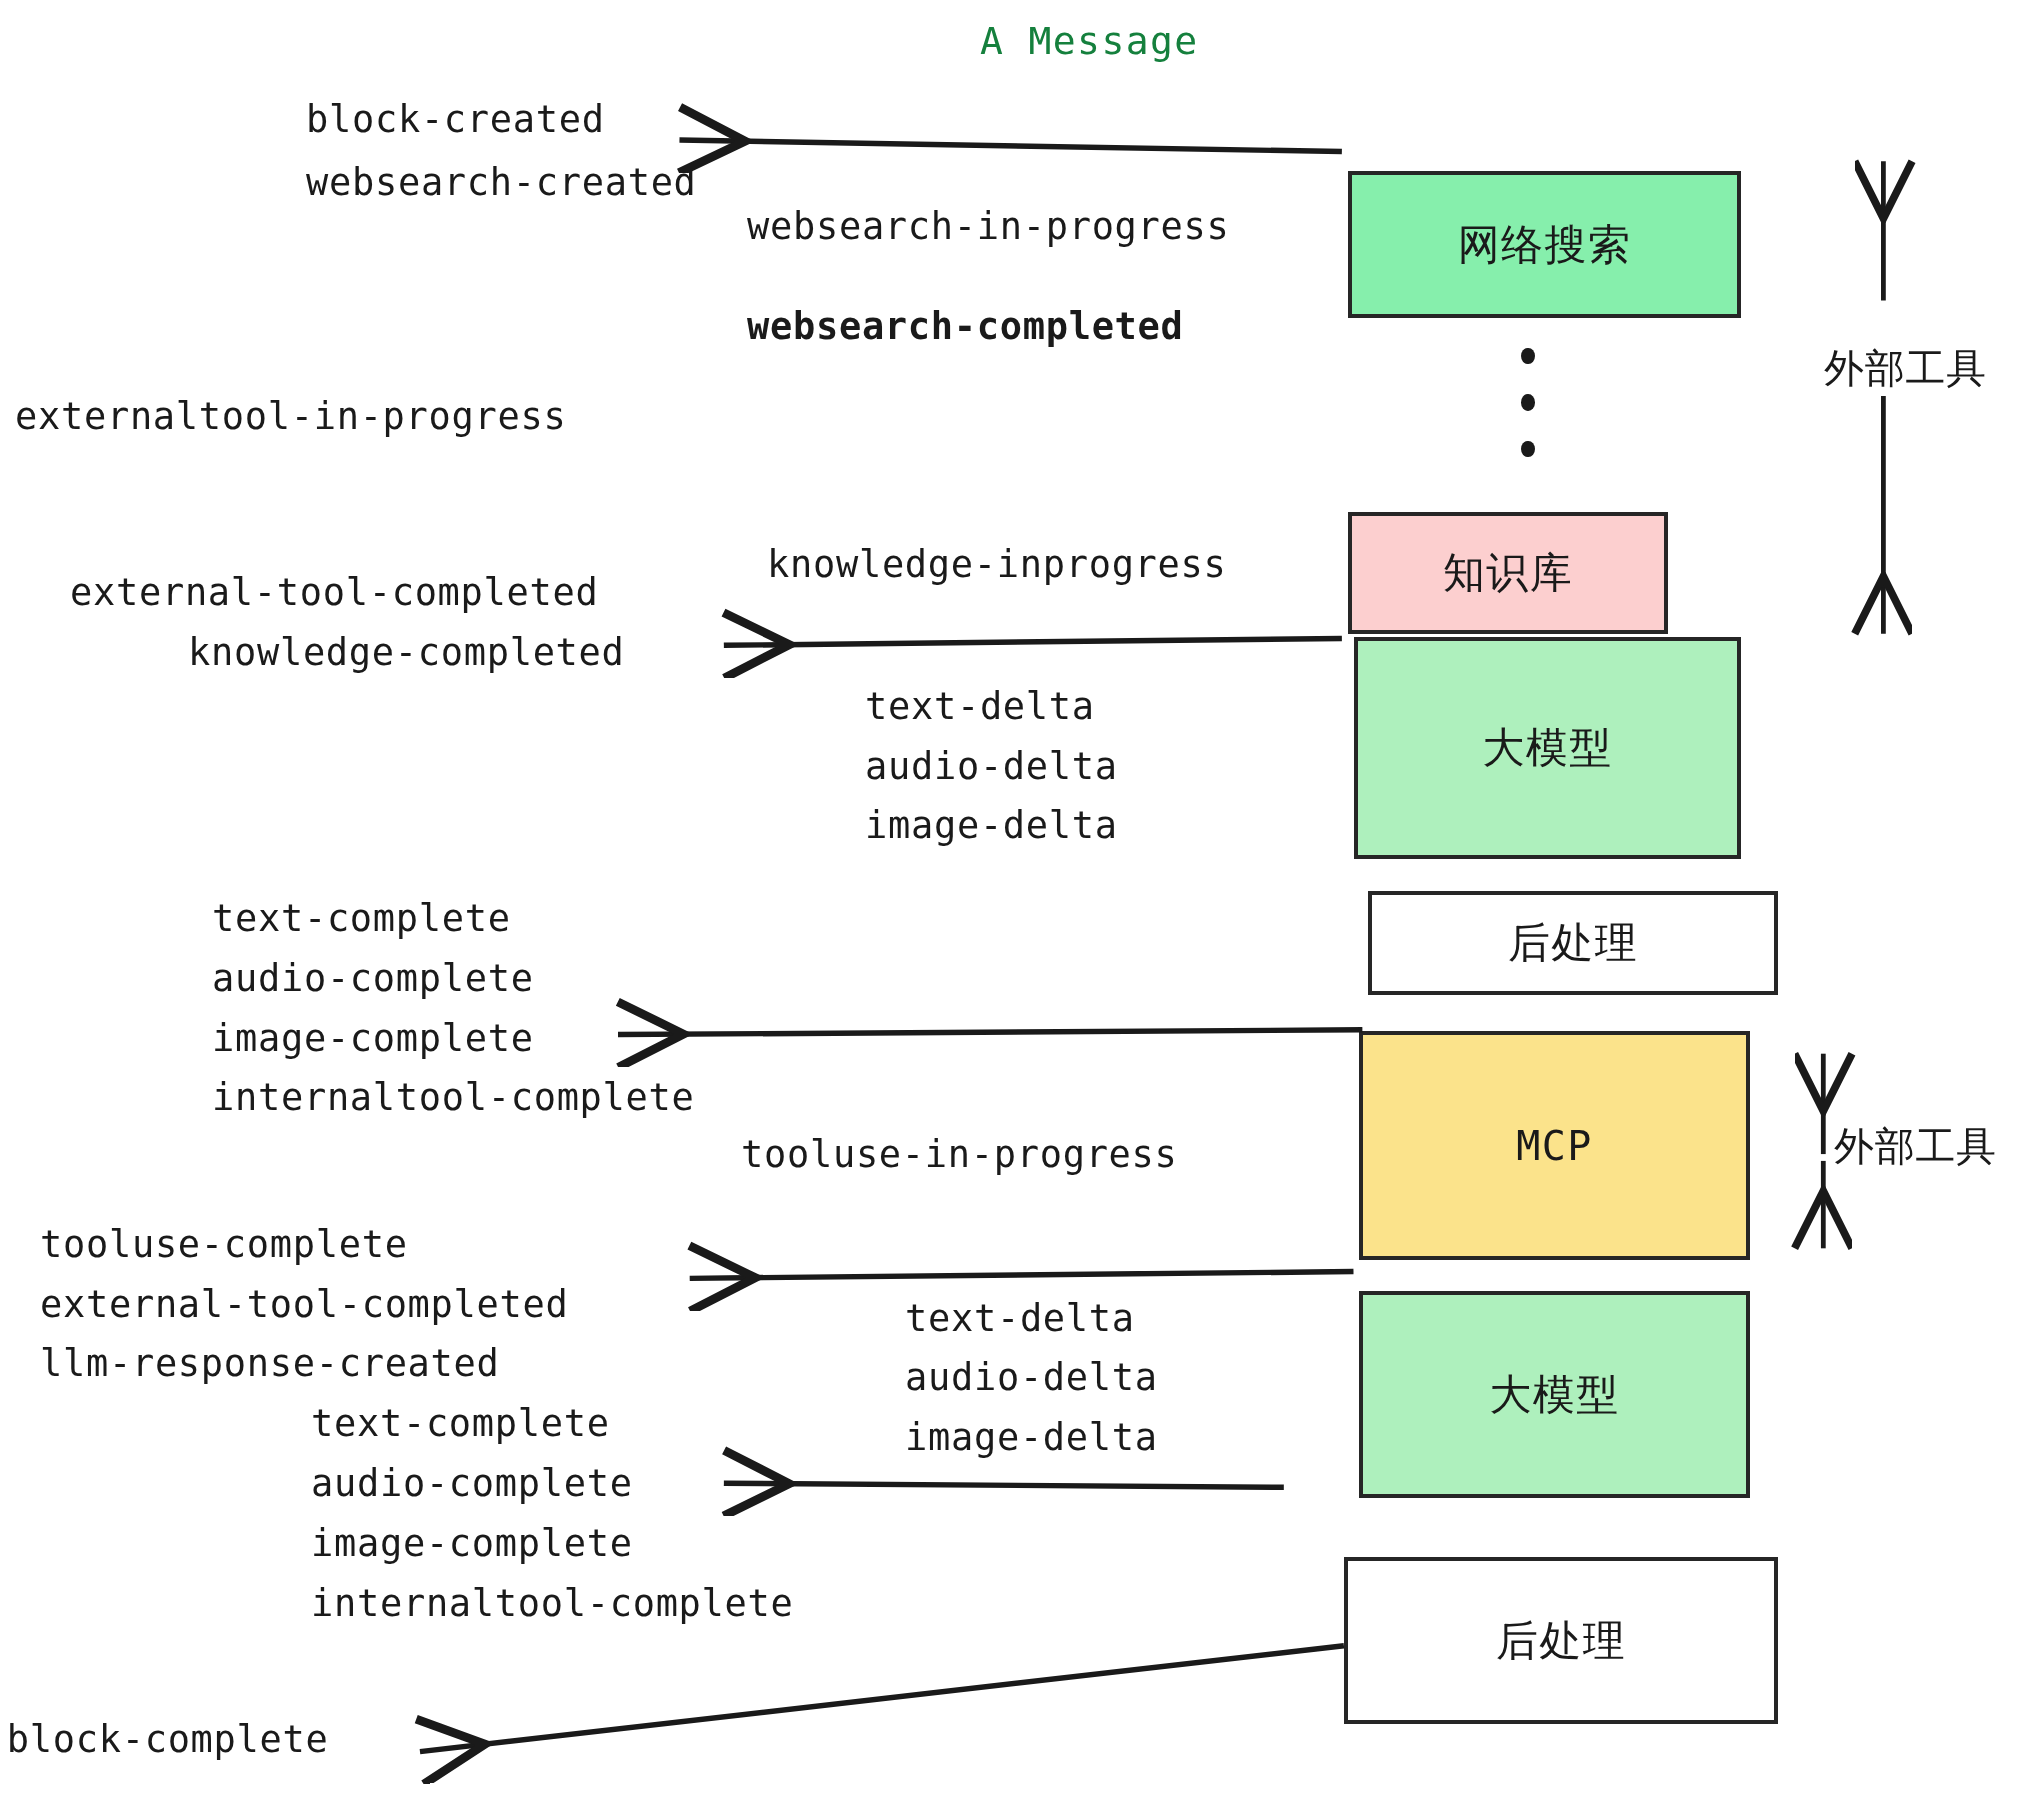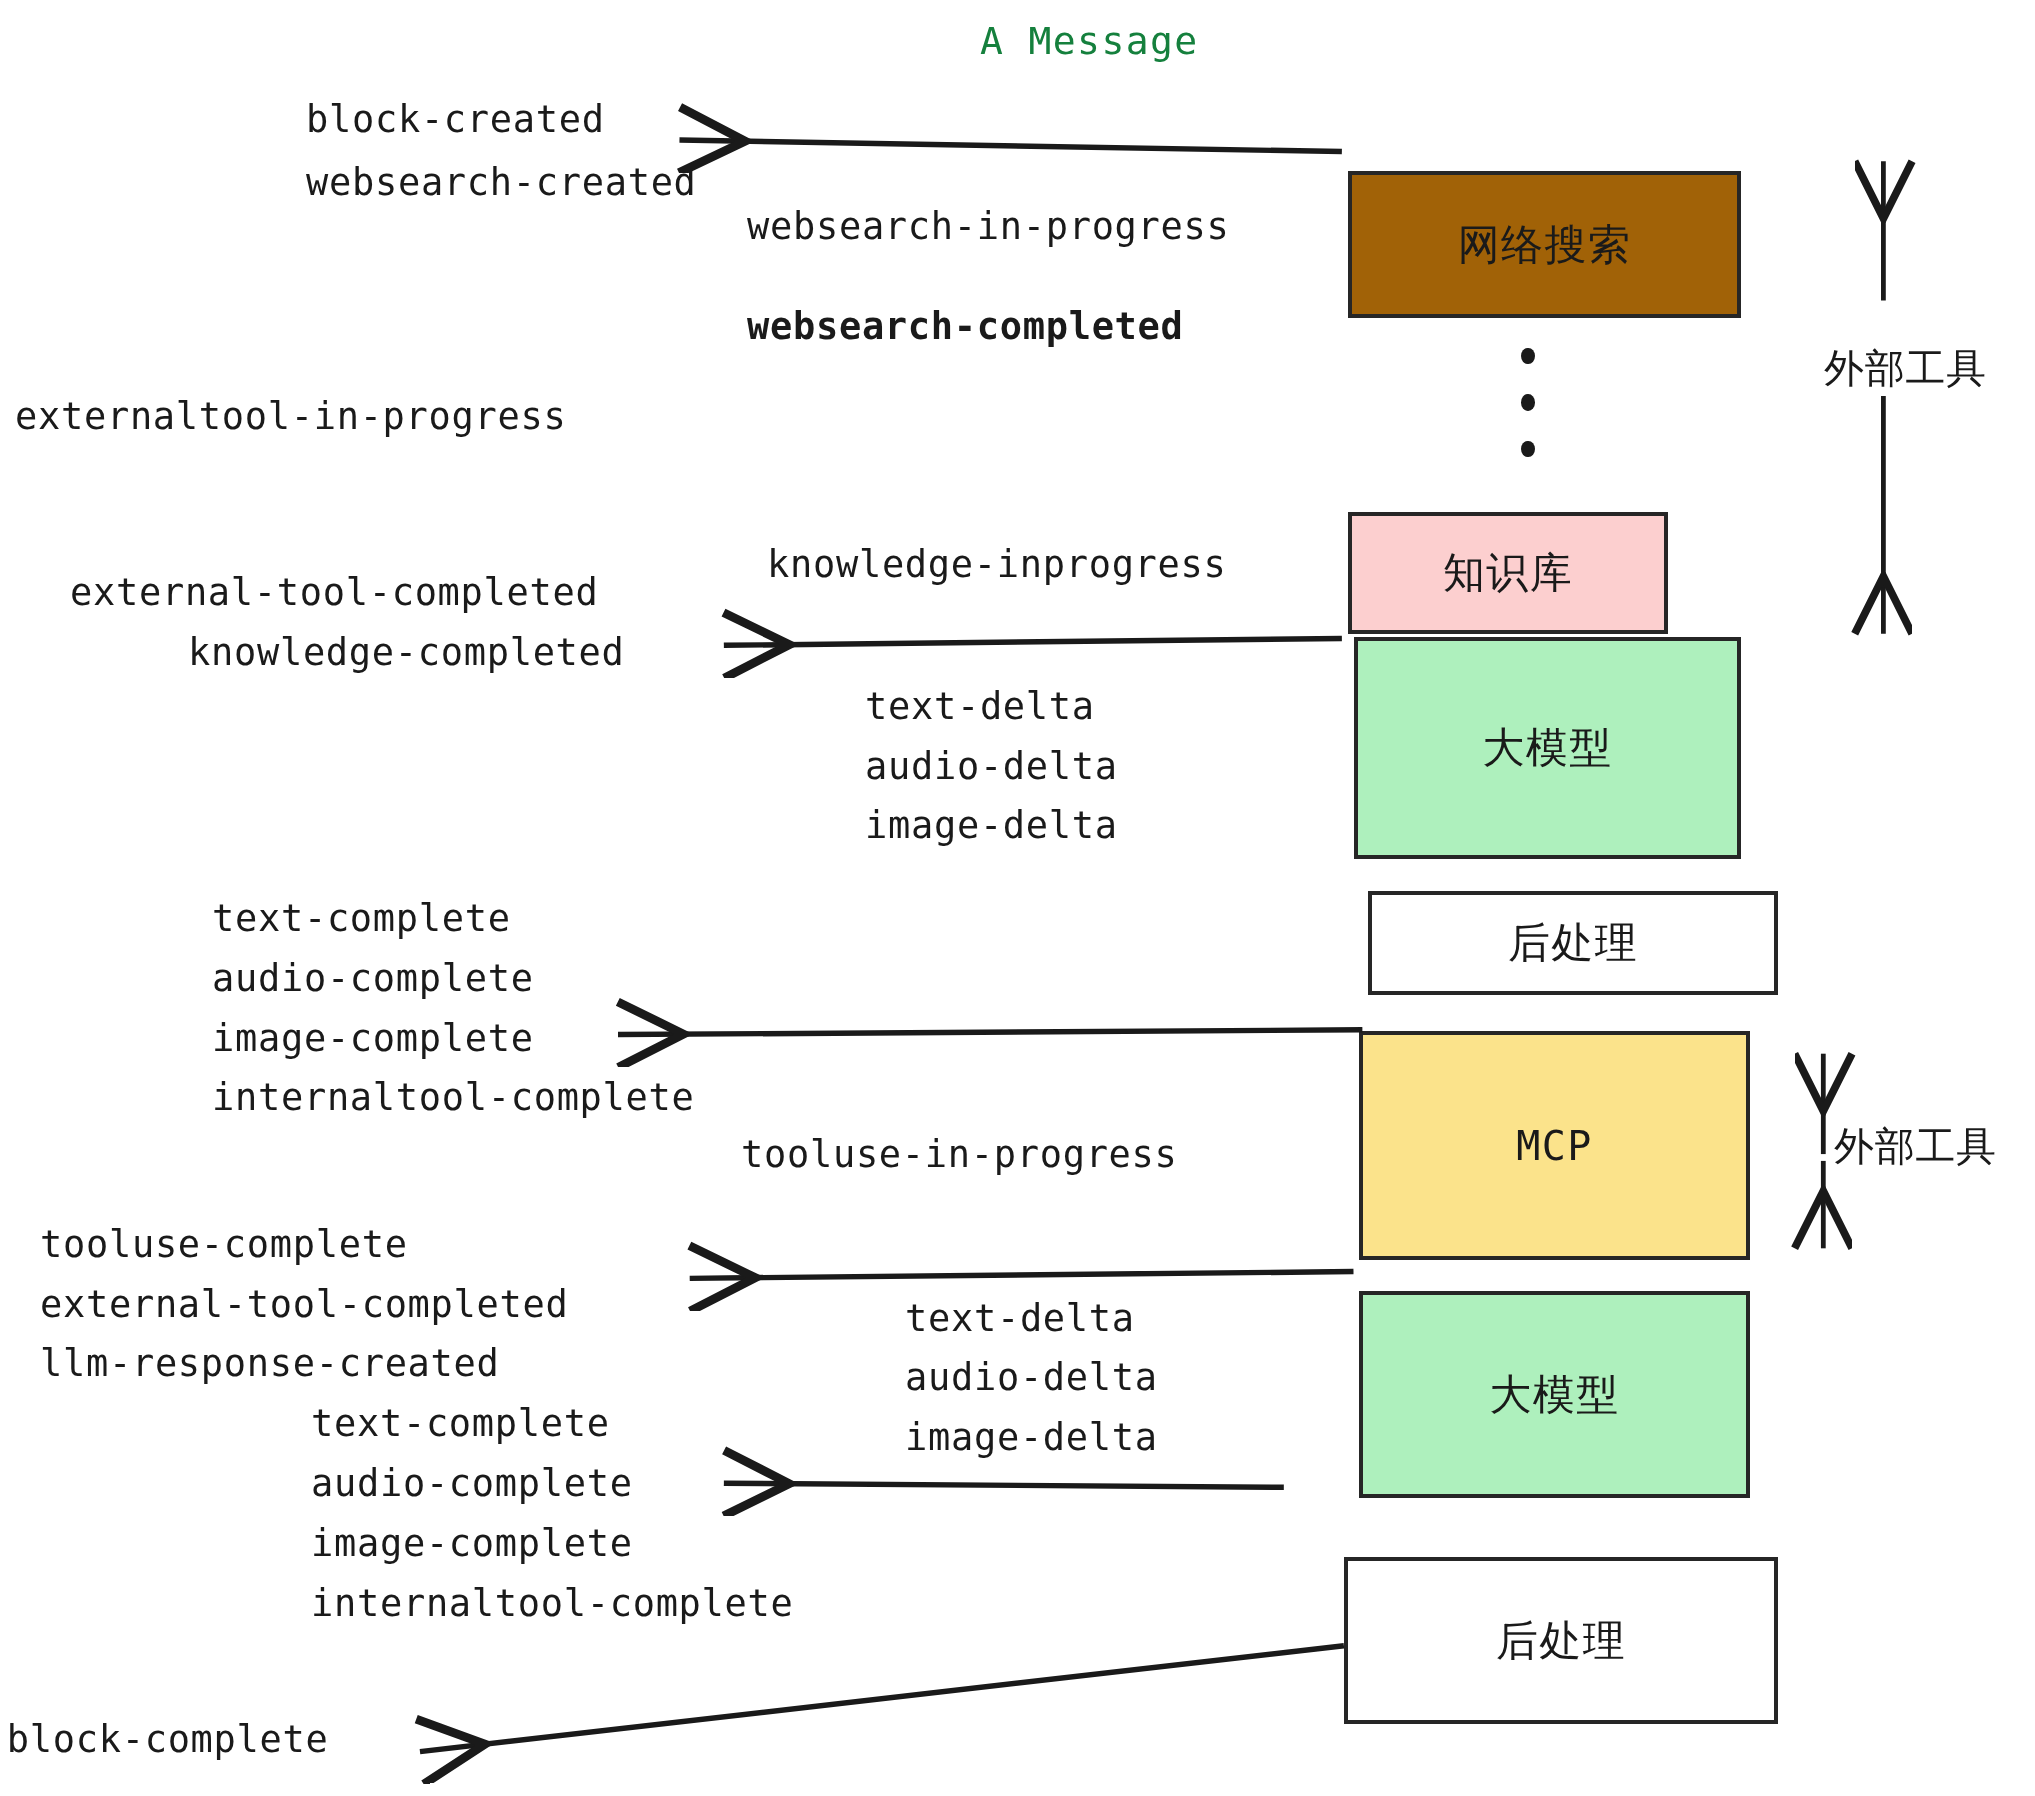--- a/index.html
+++ b/index.html
@@ -108,21 +108,21 @@
   <div class="evt" style="left:40px; top:1345px;">llm-response-created</div>
   <div class="evt" style="left:905px; top:1300px;">text-delta</div>
   <div class="evt" style="left:905px; top:1359px;">audio-delta</div>
   <div class="evt" style="left:905px; top:1419px;">image-delta</div>
   <div class="evt" style="left:311px; top:1405px;">text-complete</div>
   <div class="evt" style="left:311px; top:1465px;">audio-complete</div>
   <div class="evt" style="left:311px; top:1525px;">image-complete</div>
   <div class="evt" style="left:311px; top:1585px;">internaltool-complete</div>
   <div class="evt" style="left:6.8px; top:1721px;">block-complete</div>
 
-  <div class="node" style="left:1348px; top:171px; width:393px; height:147px; background:#a16207;">
+  <div class="node" style="left:1348px; top:171px; width:393px; height:147px; background:#86efac;">
     <span>网络搜索</span>
   </div>
 
   <div class="vdots" style="left:1520px; top:348px; width:16.4px; height:109px;">
     <span></span>
     <span></span>
     <span></span>
   </div>
 
   <div class="node" style="left:1348px; top:512px; width:320px; height:122px; background:#fccfcf;">

